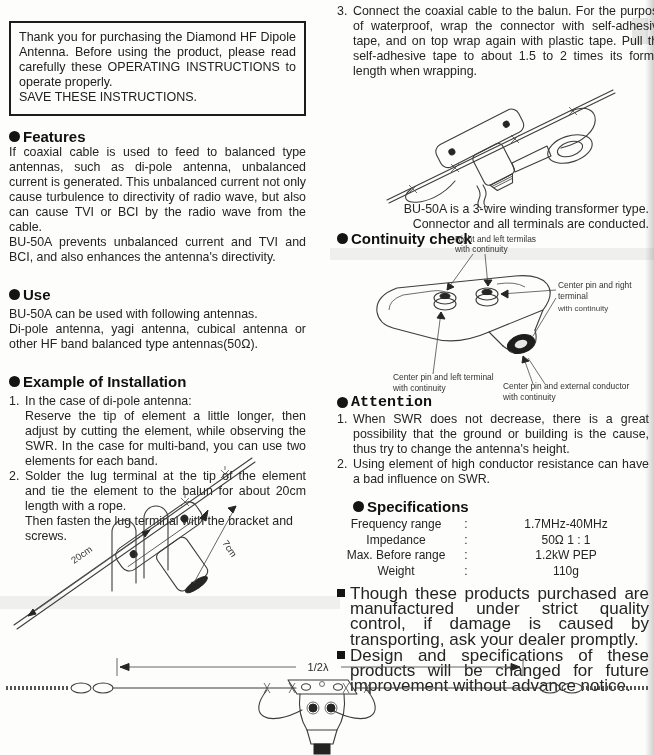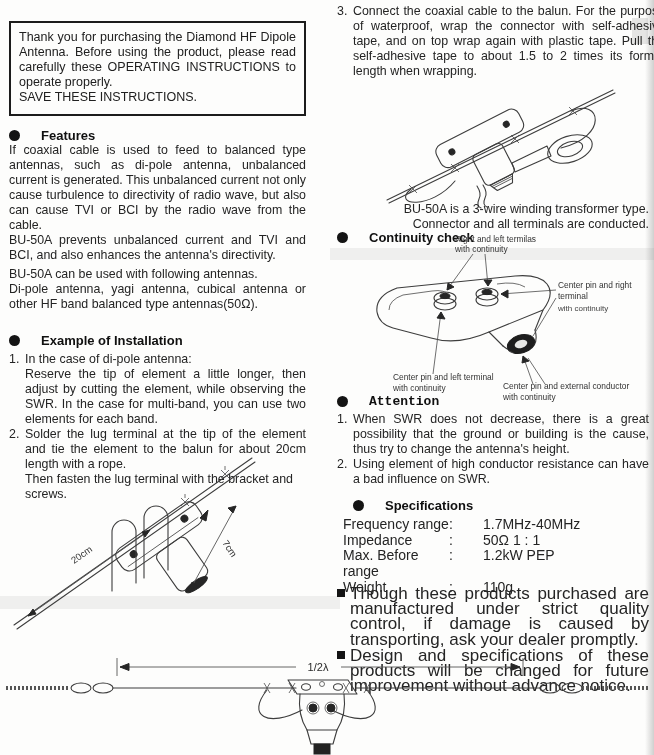--- a/index.html
+++ b/index.html
@@ -23,30 +23,30 @@
 
   .col-left{position:absolute;left:9px;top:4px;width:297px;margin-top:17px;}
   .col-right{position:absolute;left:337px;top:4px;width:312px;height:700px;}
 
   .intro-box{
     border:2px solid #1c1c1c;
     padding:7px 8px 9px 8px;
     font-size:12.5px;line-height:15px;
     text-align:justify;color:#202020;
   }
-  .heading{display:flex;align-items:center;gap:21px;font-weight:bold;font-size:13px;color:#101010;}
+  .heading{display:flex;align-items:center;gap:3px;font-weight:bold;font-size:15px;color:#101010;}
   .bullet{width:11px;height:11px;border-radius:50%;background:#141414;flex:none;}
   .para{font-size:12.4px;line-height:15px;color:#242424;text-align:justify;}
   .item{position:relative;padding-left:16px;font-size:12.4px;line-height:15px;color:#242424;}
   .item .num{position:absolute;left:0;top:0;}
   .item .just{text-align:justify;}
 
   .mt12{margin-top:12px;} .mt4{margin-top:4px;} .mt22{margin-top:21px;}
 
-  .spec-row{display:grid;grid-template-columns:106px 34px 1fr;font-size:14px;line-height:15.7px;color:#242424;}
+  .spec-row{display:grid;grid-template-columns:106px 34px 1fr;font-size:12px;line-height:15.7px;color:#242424;text-align:center;}
   .note{position:relative;padding-left:13px;font-size:17px;line-height:15.2px;color:#242424;text-align:justify;margin-bottom:1px;}
   .sq{position:absolute;left:0;top:3px;width:8px;height:8px;background:#141414;}
 
   svg{overflow:visible;}
   .ln{stroke:#3d3d3d;fill:none;stroke-width:1.1;stroke-linecap:round;stroke-linejoin:round;}
   .thin{stroke:#4a4a4a;stroke-width:0.8;fill:none;}
   .dim{stroke:#555;stroke-width:0.9;fill:none;}
   .darkfill{fill:#262626;stroke:#262626;}
   .lbl{font-size:8.4px;fill:#333;font-family:"Liberation Sans",sans-serif;}
   .lbl2{font-size:8px;fill:#444;font-family:"Liberation Sans",sans-serif;}
@@ -70,20 +70,24 @@
       <span>SAVE THESE INSTRUCTIONS.</span>
     </div>
 
     <div class="heading mt12">
       <span class="bullet"></span>
       <span>Features</span>
     </div>
     <div class="para">If coaxial cable is used to feed to balanced type antennas, such as di-pole antenna, unbalanced current is generated. This unbalanced current not only cause turbulence to directivity of radio wave, but also can cause TVI or BCI by the radio wave from the cable.</div>
     <div class="para">BU-50A prevents unbalanced current and TVI and BCI, and also enhances the antenna's directivity.</div>
 
+    <div class="heading mt22">
+      <span class="bullet"></span>
+      <span>Use</span>
+    </div>
     <div class="para mt4">BU-50A can be used with following antennas.</div>
     <div class="para">Di-pole antenna, yagi antenna, cubical antenna or other HF band balanced type antennas(50Ω).</div>
 
     <div class="heading mt22">
       <span class="bullet"></span>
       <span>Example of Installation</span>
     </div>
     <div class="item mt4">
       <span class="num">1.</span>
       <div>In the case of di-pole antenna:</div>

